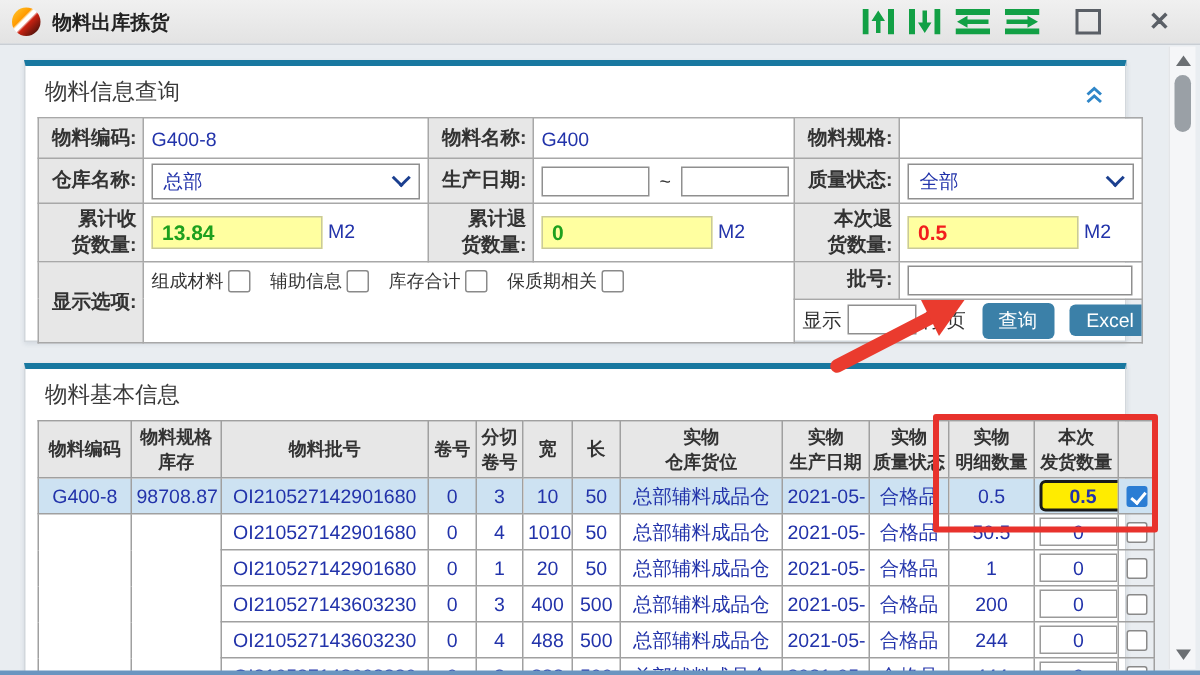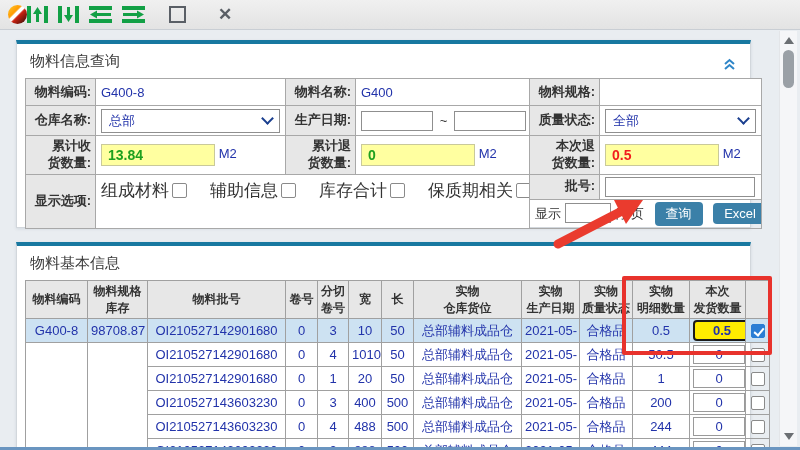--- a/index.html
+++ b/index.html
@@ -43,21 +43,21 @@
     justify-content:space-between;padding:0 7px;color:#2233aa;text-align:right;}
   .chev{width:7px;height:7px;border-right:2px solid #1b3f8f;border-bottom:2px solid #1b3f8f;
     transform:rotate(45deg);margin-top:-4px;flex:0 0 auto;}
   input.txt{border:1px solid #8f8f8f;height:20px;font:13px "Liberation Sans",sans-serif;
     color:#2233aa;padding:0 4px;box-sizing:border-box;background:#fff;}
   .ybox{display:inline-block;width:100px;height:20px;background:#ffffa0;border:1px solid #c9c99a;
     line-height:20px;padding:0 6px;font-weight:bold;font-size:14px;vertical-align:middle;}
   .green-text{color:#1ea01e;} .red-text{color:#f21d1d;}
   .unit{color:#2233aa;}
   .tilde{color:#333;margin:0 3px;}
-  .opt{display:inline-flex;align-items:center;gap:3px;margin-right:23px;color:#333;font-size:17px;}
+  .opt{display:inline-flex;align-items:center;gap:3px;margin-right:13px;color:#333;font-size:12px;}
   .cbx{width:15px;height:15px;border:1px solid #8a8a8a;background:#fff;display:inline-block;
     border-radius:2px;position:relative;box-sizing:border-box;vertical-align:middle;}
   .cbx.on{background:#2a7dd4;border-color:#2a7dd4;}
   .cbx.on::after{content:'';position:absolute;left:4px;top:1px;width:4px;height:8px;
     border:solid #fff;border-width:0 2px 2px 0;transform:rotate(40deg);}
   .btn{display:inline-block;background:#3b80a8;color:#fff;border-radius:4px;padding:3px 11px;
     font-size:13px;margin-left:7px;cursor:pointer;}
   .pager-cell{color:#333;padding:2px 5px;white-space:nowrap;}
   
   table.grid{border-collapse:collapse;table-layout:fixed;width:744px;margin-left:8px;font-size:13px;}
@@ -74,20 +74,21 @@
   .anno-rect{position:absolute;left:622px;top:276px;width:142px;height:71px;
     border:4px solid #e8322c;border-radius:2px;pointer-events:none;z-index:50;}
   .anno-arrow{position:absolute;left:548px;top:192px;z-index:50;pointer-events:none;}
   .bottom-edge{position:absolute;left:0;bottom:0;width:800px;height:3px;background:#6a95c0;z-index:60;}
 </style>
 </head>
 <body>
 
 <div class="titlebar">
   <div class="logo"></div>
+  <div class="win-title">物料出库拣货</div>
   <div class="win-ctrls">
     <span class="dock-btn">
       <svg width="21" height="17" viewBox="0 0 21 17">
           <g fill="#12a045">
             <rect x="0" y="0" width="4" height="17"></rect>
             <rect x="17" y="0" width="4" height="17"></rect>
             <path d="M10.5 1 L15 8 H12 V16 H9 V8 H6 Z"></path>
           </g>
         </svg>
     </span>

